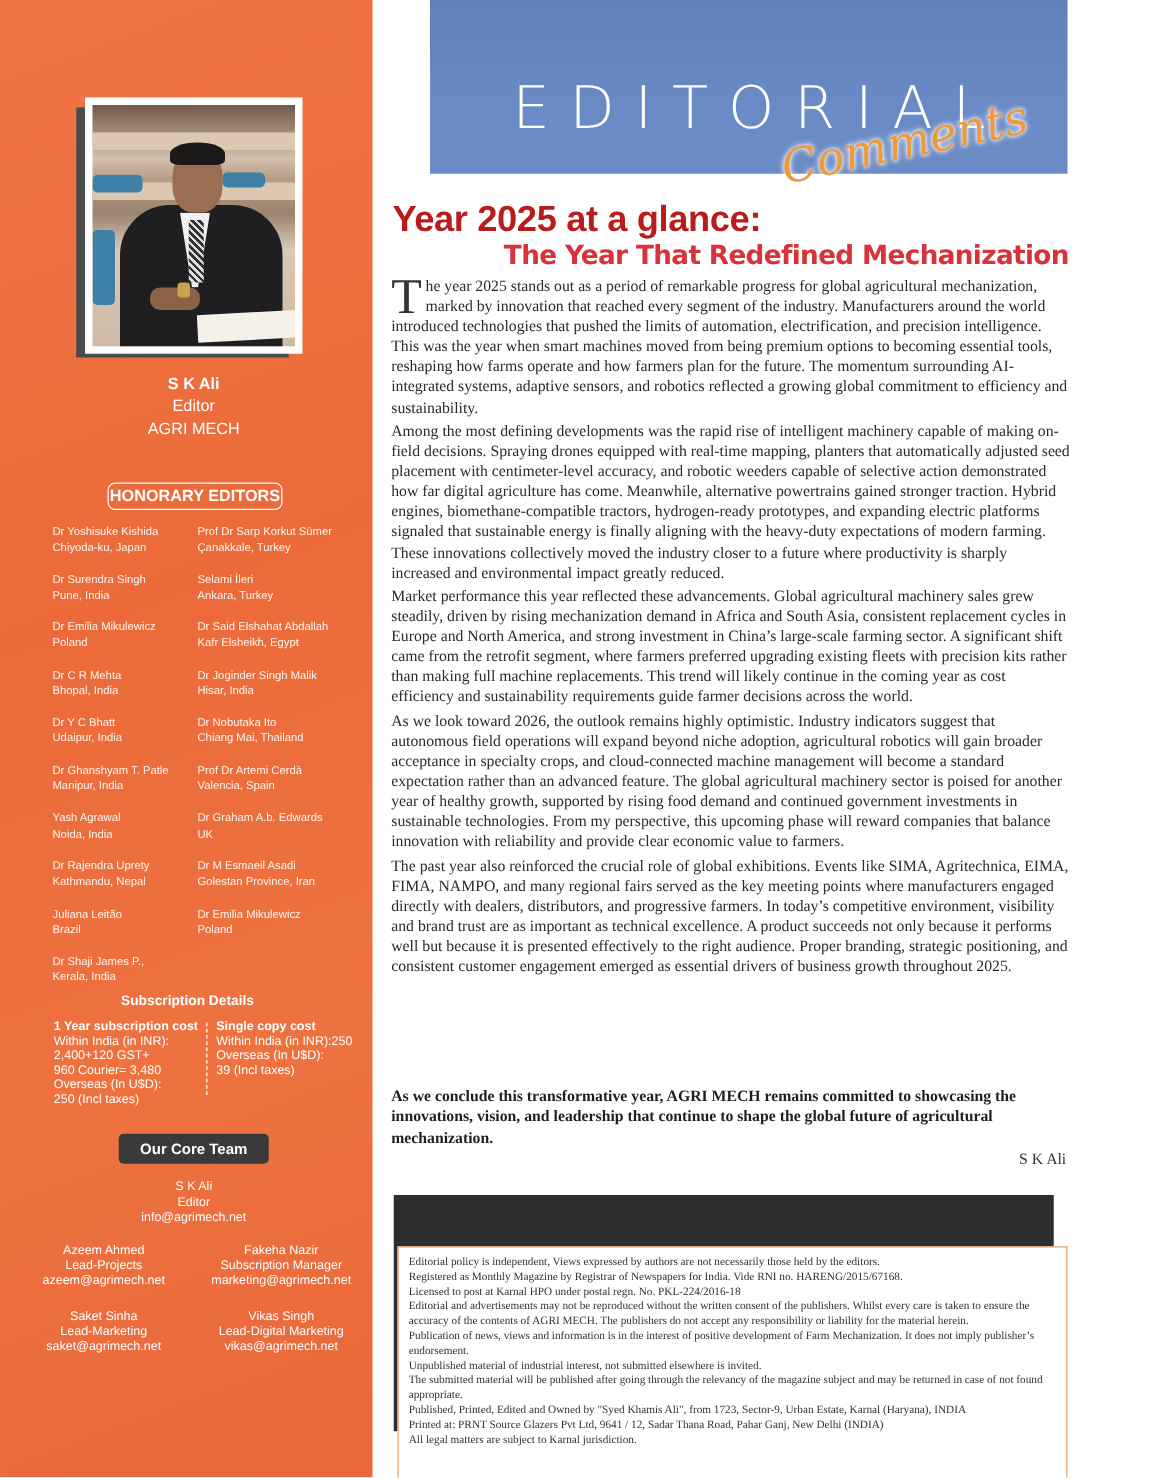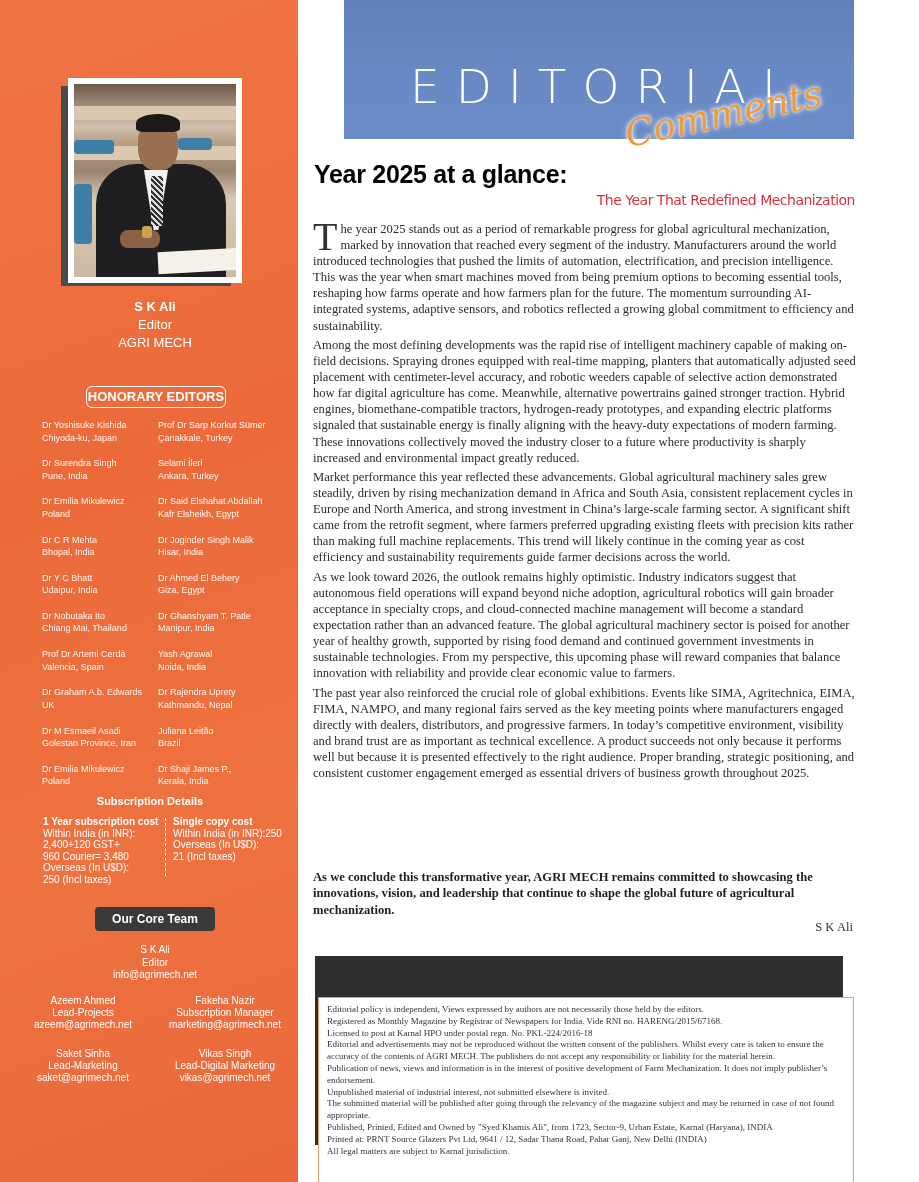--- a/index.html
+++ b/index.html
@@ -85,26 +85,26 @@
   }
   .banner-sub {
     position: absolute; left: 630px; top: 113px;
     font-family: "DejaVu Serif", serif; font-style: italic; font-size: 37px;
     color: #ed9a3c; transform: rotate(-12deg); transform-origin: left bottom;
     text-shadow: 0 0 6px #ffffff, 0 0 3px #ffffff;
   }
 
   
   .headline {
-    position: absolute; left: 314px; top: 160px; font-size: 25px; font-weight: bold;
-    color: #000000; font-family: "Liberation Sans", sans-serif; letter-spacing: -0.3px;
+    position: absolute; left: 314px; top: 160px; font-size: 29px; font-weight: bold;
+    color: #b91c1c; font-family: "Liberation Sans", sans-serif; letter-spacing: -0.3px;
   }
   .subheadline {
-    position: absolute; right: 64px; top: 192px; font-size: 14px; color: #d8323b;
-    font-family: "DejaVu Sans", sans-serif; font-weight: 400; letter-spacing: -0.5px;
+    position: absolute; right: 64px; top: 192px; font-size: 21px; color: #d8323b;
+    font-family: "DejaVu Sans", sans-serif; font-weight: 700; letter-spacing: -0.5px;
   }
   .article {
     position: absolute; left: 313px; top: 221px; width: 543px;
     font-family: "Liberation Serif", serif; font-size: 12.6px; line-height: 16.1px; color: #2b2b2b;
   }
   .article p { margin-bottom: 3.3px; }
   .dropcap {
     float: left; font-size: 40px; line-height: 30px; margin: 1px 3px 0 0;
     font-family: "Liberation Serif", serif; color: #333;
   }
@@ -188,24 +188,20 @@
       </div>
       <div class="hon-cell">
         <div>Dr Joginder Singh Malik</div>
         <div>Hisar, India</div>
       </div>
       <div class="hon-cell">
         <div>Dr Y C Bhatt</div>
         <div>Udaipur, India</div>
       </div>
       <div class="hon-cell">
-        <div>Dr Ahmed El Behery</div>
-        <div>Giza, Egypt</div>
-      </div>
-      <div class="hon-cell">
         <div>Dr Nobutaka Ito</div>
         <div>Chiang Mai, Thailand</div>
       </div>
       <div class="hon-cell">
         <div>Dr Ghanshyam T. Patle</div>
         <div>Manipur, India</div>
       </div>
       <div class="hon-cell">
         <div>Prof Dr Artemi Cerdà</div>
         <div>Valencia, Spain</div>
@@ -250,21 +246,21 @@
         <div>Overseas (In U$D):</div>
         <div>250 (Incl taxes)</div>
       </div>
   </div>
   <div class="subs-divider"></div>
   <div class="subs-col subs-right">
     <div class="head">Single copy cost</div>
     <div id="subs-single-lines">
         <div>Within India (in INR):250</div>
         <div>Overseas (In U$D):</div>
-        <div>21 (Incl taxes)</div>
+        <div>39 (Incl taxes)</div>
       </div>
   </div>
 
   <div class="core-team">Our Core Team</div>
 
   <div class="team-lead">
     <div>S K Ali</div>
     <div>Editor</div>
     <div>info@agrimech.net</div>
   </div>

